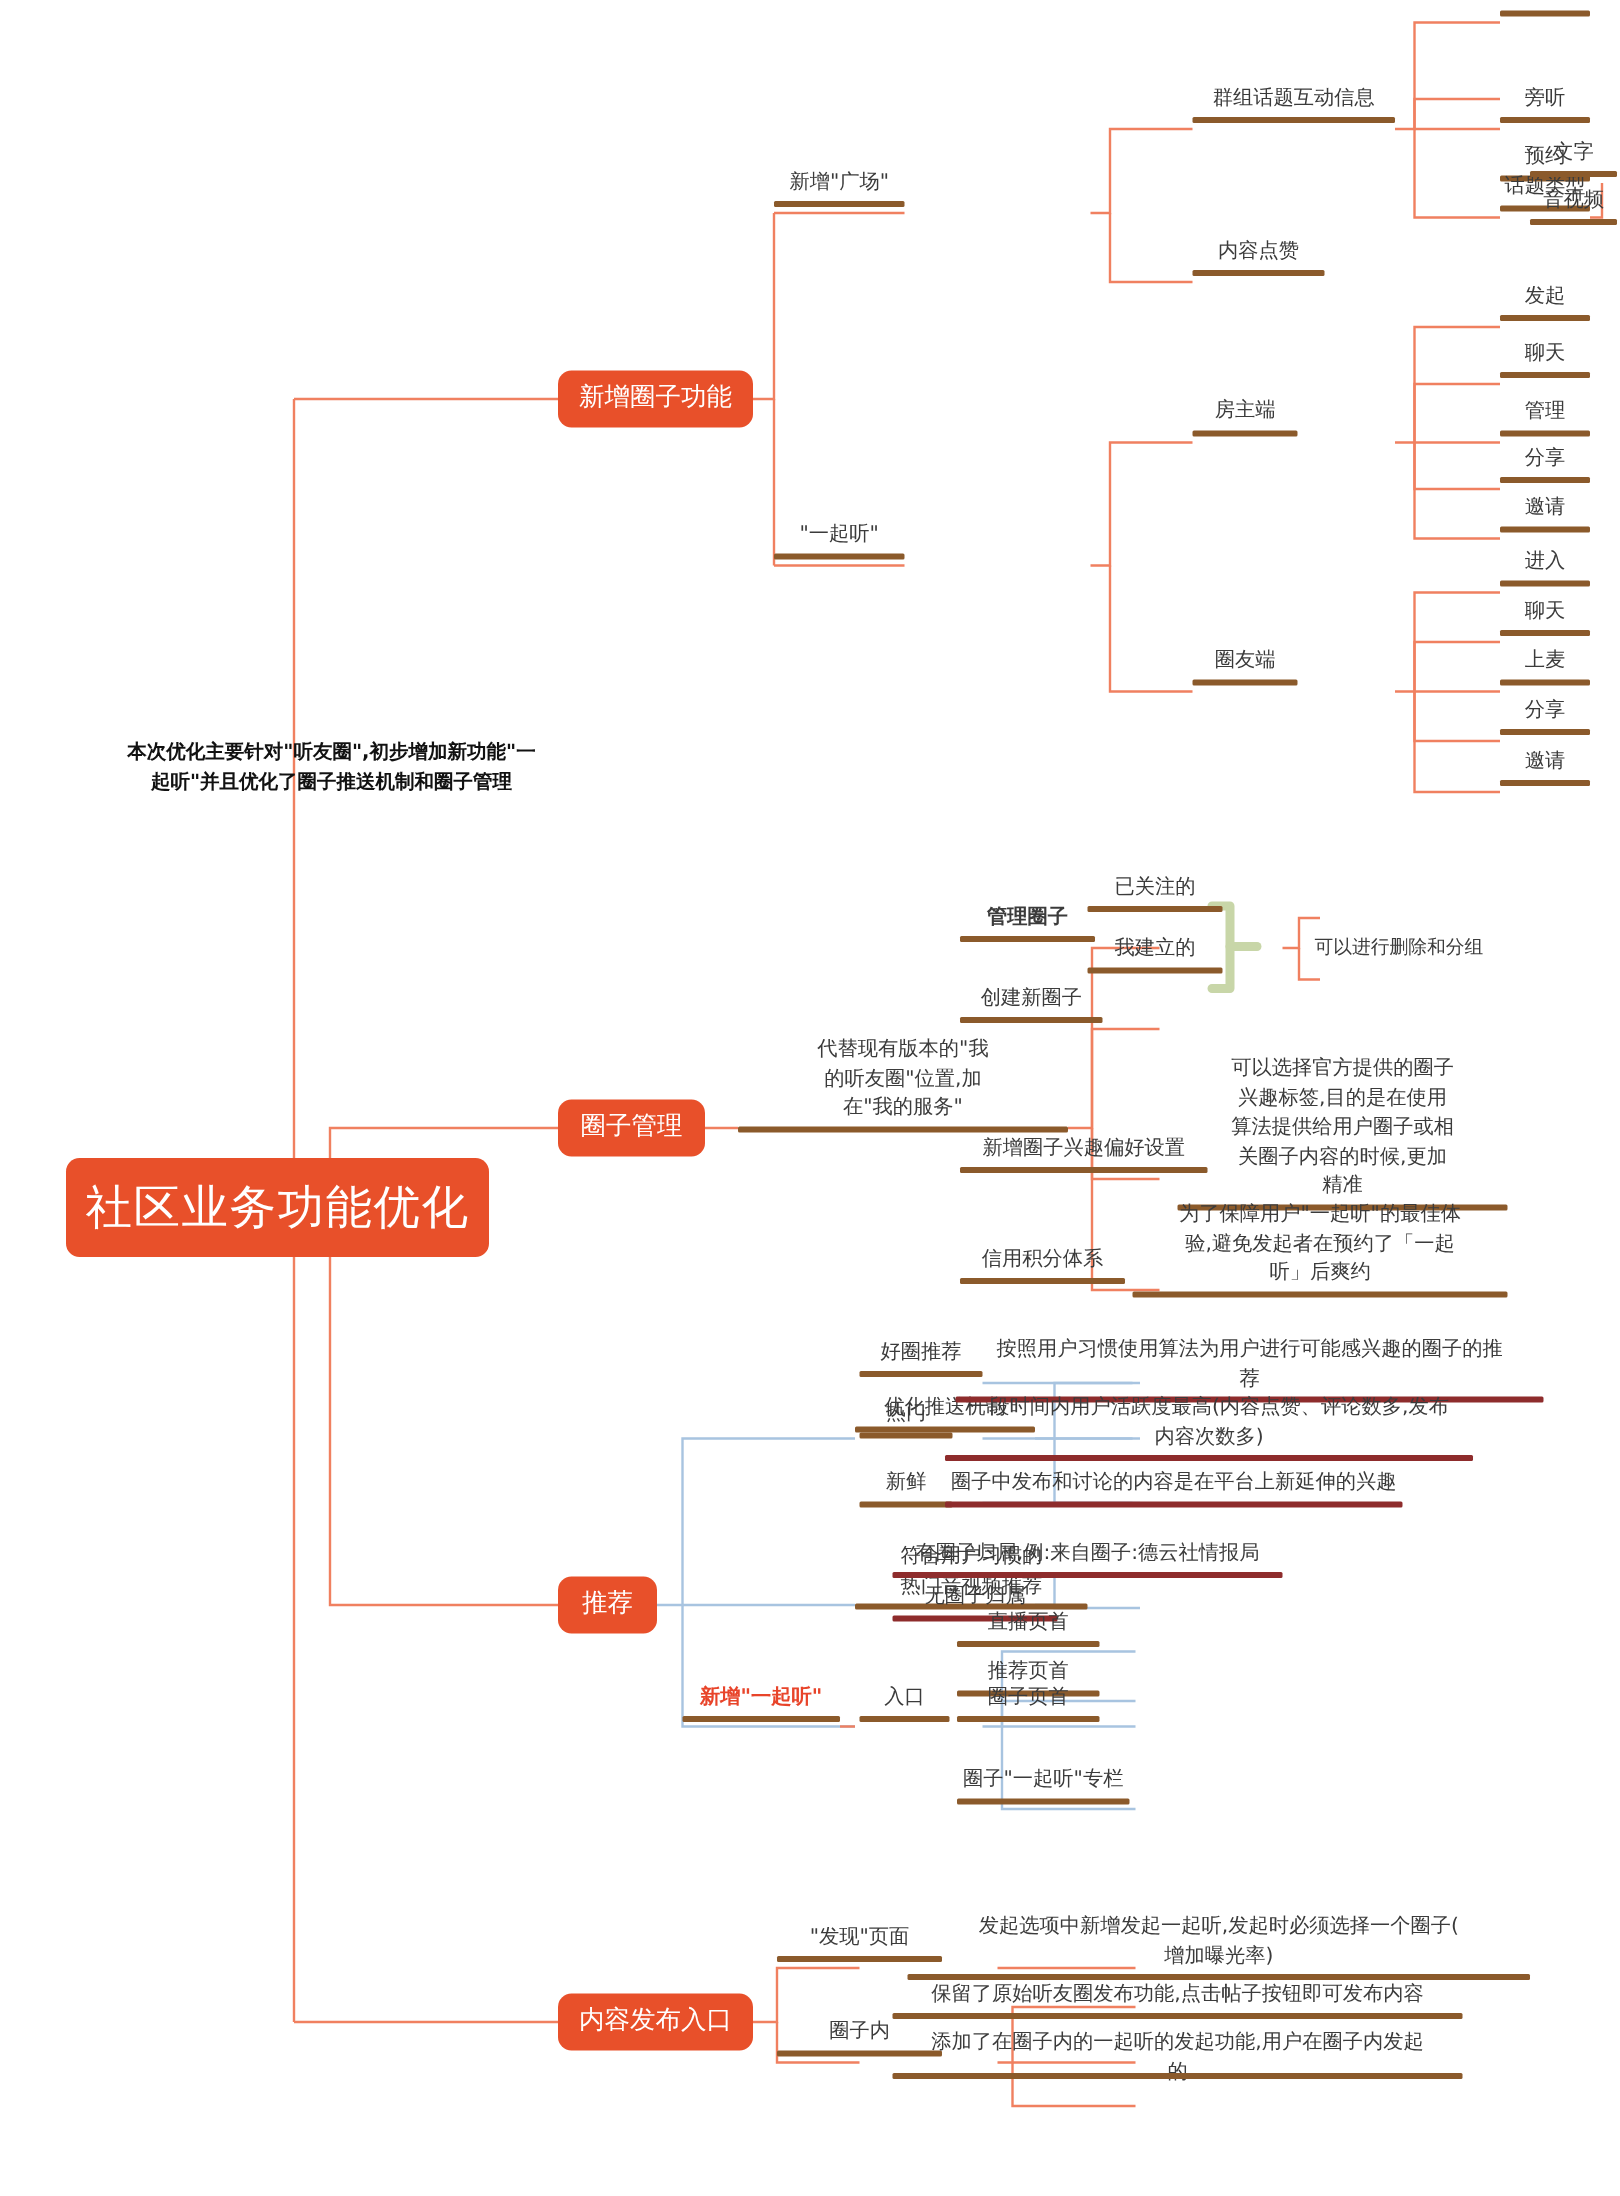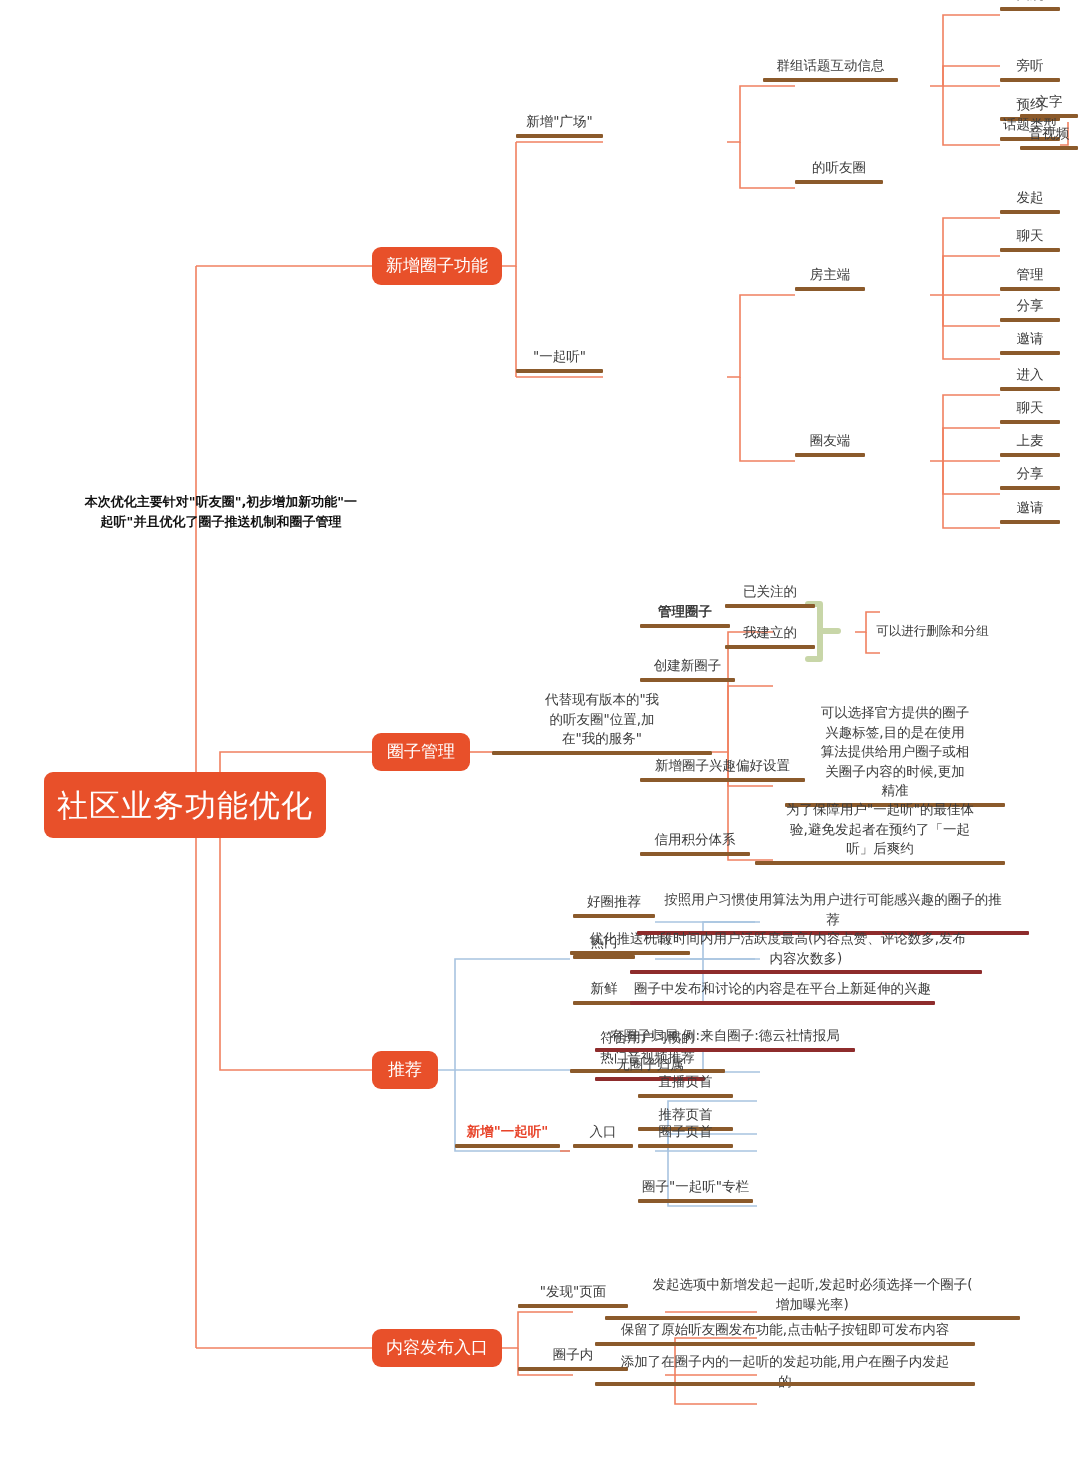--- a/index.html
+++ b/index.html
@@ -144,21 +144,21 @@
 起听"并且优化了圈子推送机制和圈子管理</div>
 
   <div class="pill branch" style="left:372px;top:247px;width:130px;height:38px;">
     <span>新增圈子功能</span>
   </div>
 
   <div class="node" style="left:516px;top:112px;width:87px;">
     <span class="lbl">新增"广场"</span>
     <span class="bar"></span>
   </div>
-  <div class="node" style="left:763px;top:56px;width:135px;justify-content:space-between;">
+  <div class="node" style="left:795px;top:56px;width:135px;justify-content:space-between;">
     <span class="lbl">群组话题互动信息</span>
     <span class="bar"></span>
   </div>
   <div class="node" style="left:1000px;top:-15px;width:60px;">
     <span class="lbl">围观</span>
     <span class="bar"></span>
   </div>
   <div class="node" style="left:1000px;top:47px;width:60px;margin-top:48px;">
     <span class="lbl">预约</span>
     <span class="bar"></span>
@@ -173,29 +173,29 @@
   </div>
   <div class="node" style="left:1020px;top:92px;width:58px;">
     <span class="lbl">文字</span>
     <span class="bar"></span>
   </div>
   <div class="node" style="left:1020px;top:124px;width:58px;">
     <span class="lbl">音视频</span>
     <span class="bar"></span>
   </div>
   <div class="node" style="left:795px;top:158px;width:88px;">
-    <span class="lbl">的听友圈</span>
+    <span class="lbl">内容点赞</span>
     <span class="bar"></span>
   </div>
 
   <div class="node" style="left:516px;top:347px;width:87px;">
     <span class="lbl">"一起听"</span>
     <span class="bar"></span>
   </div>
-  <div class="node" style="left:795px;top:265px;width:70px;">
+  <div class="node" style="left:795px;top:265px;width:70px;font-family:Liberation Mono, monospace;">
     <span class="lbl">房主端</span>
     <span class="bar"></span>
   </div>
   <div class="node" style="left:1000px;top:188px;width:60px;">
     <span class="lbl">发起</span>
     <span class="bar"></span>
   </div>
   <div class="node" style="left:1000px;top:226px;width:60px;">
     <span class="lbl">聊天</span>
     <span class="bar"></span>

